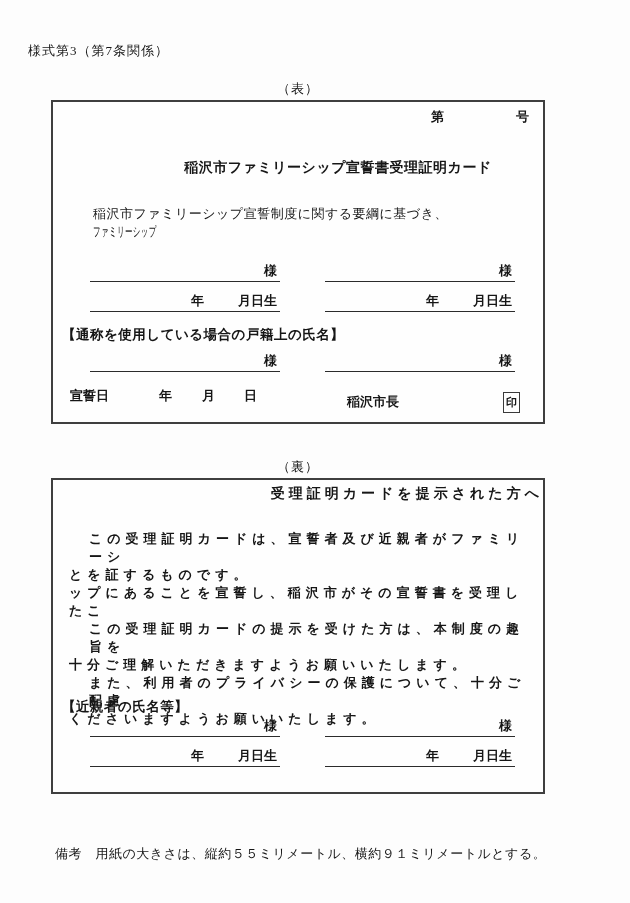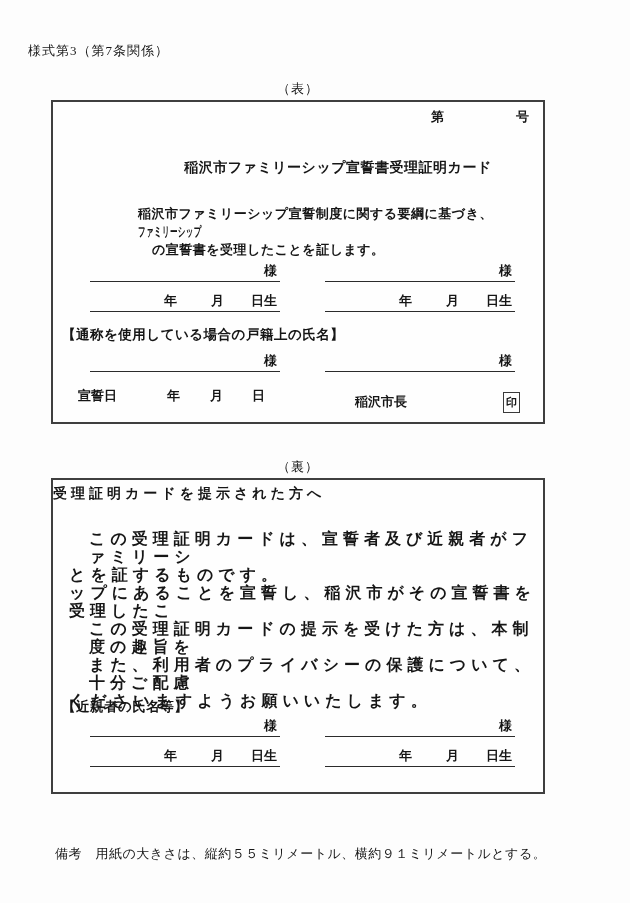--- a/index.html
+++ b/index.html
@@ -38,23 +38,22 @@
     font-size:13px;font-weight:600;
   }
   .card-title{
     position:absolute;top:57px;left:0;width:100%;
     text-align:center;font-size:14px;font-weight:700;
     letter-spacing:0.5px;
     padding-left:40px;
   }
   .card-body{
     position:absolute;top:103px;left:40px;width:432px;
-    font-size:13px;font-weight:700;line-height:18px;
+    font-size:13px;font-weight:400;line-height:18px;
     letter-spacing:0.5px;
-    margin-left:45px;
   }
   .body-indent{padding-left:14px;}
   .narrow-kana{
     display:inline-block;
     transform:scaleX(0.58);
     transform-origin:left center;
     white-space:nowrap;
   }
 
   .ucol{
@@ -65,52 +64,52 @@
     padding:0 3px 1px 0;box-sizing:border-box;
   }
   .ucol.l{left:37px;}
   .ucol.r{left:272px;}
   .f-row1{top:158px;}
   .f-row2{top:188px;}
   .f-row3{top:248px;}
   .b-row1{top:235px;}
   .b-row2{top:265px;}
   .gap-month{margin-left:34px;}
-  .gap-day{margin-left:27px;}
+  .gap-day{}
 
   .bracket-label{
     position:absolute;left:9px;
     font-size:13.5px;font-weight:600;letter-spacing:0.5px;
   }
   #koseki-label{top:224px;}
   #relatives-label{top:218px;}
 
-  .oath-row{position:absolute;left:8px;top:0;width:100%;height:100%;}
+  .oath-row{position:absolute;left:0;top:0;width:100%;height:100%;}
   .oath-row span{position:absolute;font-size:13px;font-weight:600;}
   #oath-date-label{left:17px;top:285px;}
   #oath-year{left:106px;top:285px;}
   #oath-month{left:149px;top:285px;}
   #oath-day{left:191px;top:285px;}
   #mayor-label{left:294px;top:291px;}
   .seal-box{
     position:absolute;left:450px;top:290px;
     width:15px;height:19px;
     border:1px solid #3a3a3a;
     display:flex;align-items:center;justify-content:center;
     font-size:11px;font-weight:600;
   }
 
   .back-heading{
     position:absolute;top:5px;left:0;width:100%;
-    text-align:left;font-size:14px;font-weight:700;
+    text-align:right;font-size:14px;font-weight:700;
     letter-spacing:4px;
   }
   .back-para{
     position:absolute;top:50px;left:16px;width:468px;
-    font-size:16px;font-weight:600;
+    font-size:13px;font-weight:600;
     letter-spacing:5px;line-height:18px;
   }
   .para-indent{padding-left:20px;}
 
   .remark{
     position:absolute;left:55px;top:845px;
     font-size:13px;letter-spacing:0.5px;
   }
 </style>
 </head>
@@ -126,21 +125,20 @@
 
     <div class="serial-row">
       <span>第</span>
       <span>号</span>
     </div>
 
     <div class="card-title">稲沢市ファミリーシップ宣誓書受理証明カード</div>
 
     <div class="card-body">
       <div><span>稲沢市ファミリーシップ宣誓制度に関する要綱に基づき、</span><span class="narrow-kana">ファミリーシップ</span></div>
-      <div class="body-indent">の宣誓書を受理したことを証します。</div>
     </div>
 
     <div class="ucol l f-row1">
       <span>様</span>
     </div>
     <div class="ucol r f-row1">
       <span>様</span>
     </div>
     <div class="ucol l f-row2">
       <span>年</span>
@@ -178,20 +176,21 @@
 
   <div id="card-back" class="card">
 
     <div class="back-heading">受理証明カードを提示された方へ</div>
 
     <div class="back-para">
       <div class="para-indent">この受理証明カードは、宣誓者及び近親者がファミリーシ</div>
       <div>とを証するものです。</div>
       <div>ップにあることを宣誓し、稲沢市がその宣誓書を受理したこ</div>
       <div class="para-indent">この受理証明カードの提示を受けた方は、本制度の趣旨を</div>
+      <div>十分ご理解いただきますようお願いいたします。</div>
       <div class="para-indent">また、利用者のプライバシーの保護について、十分ご配慮</div>
       <div>くださいますようお願いいたします。</div>
     </div>
 
     <div id="relatives-label" class="bracket-label">【近親者の氏名等】</div>
 
     <div class="ucol l b-row1">
       <span>様</span>
     </div>
     <div class="ucol r b-row1">

